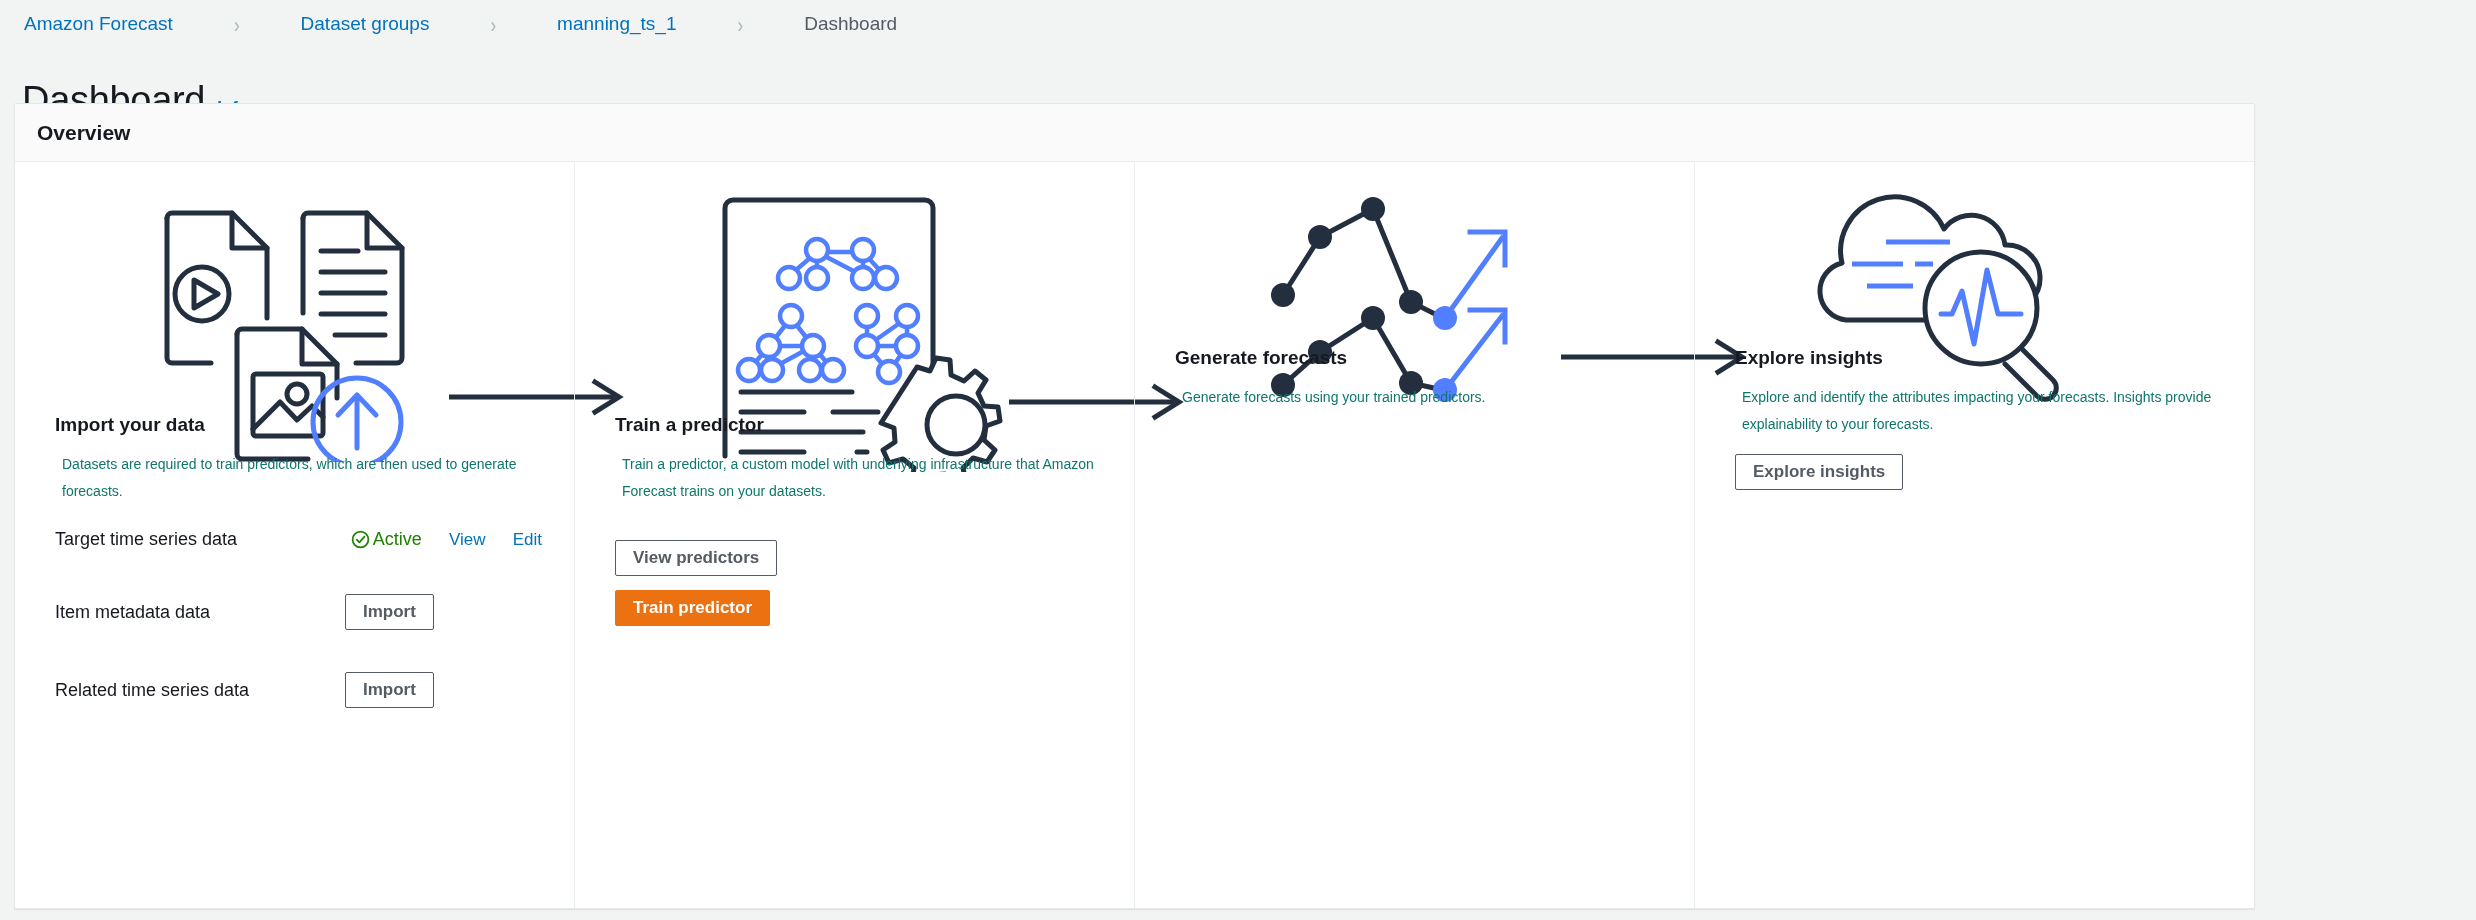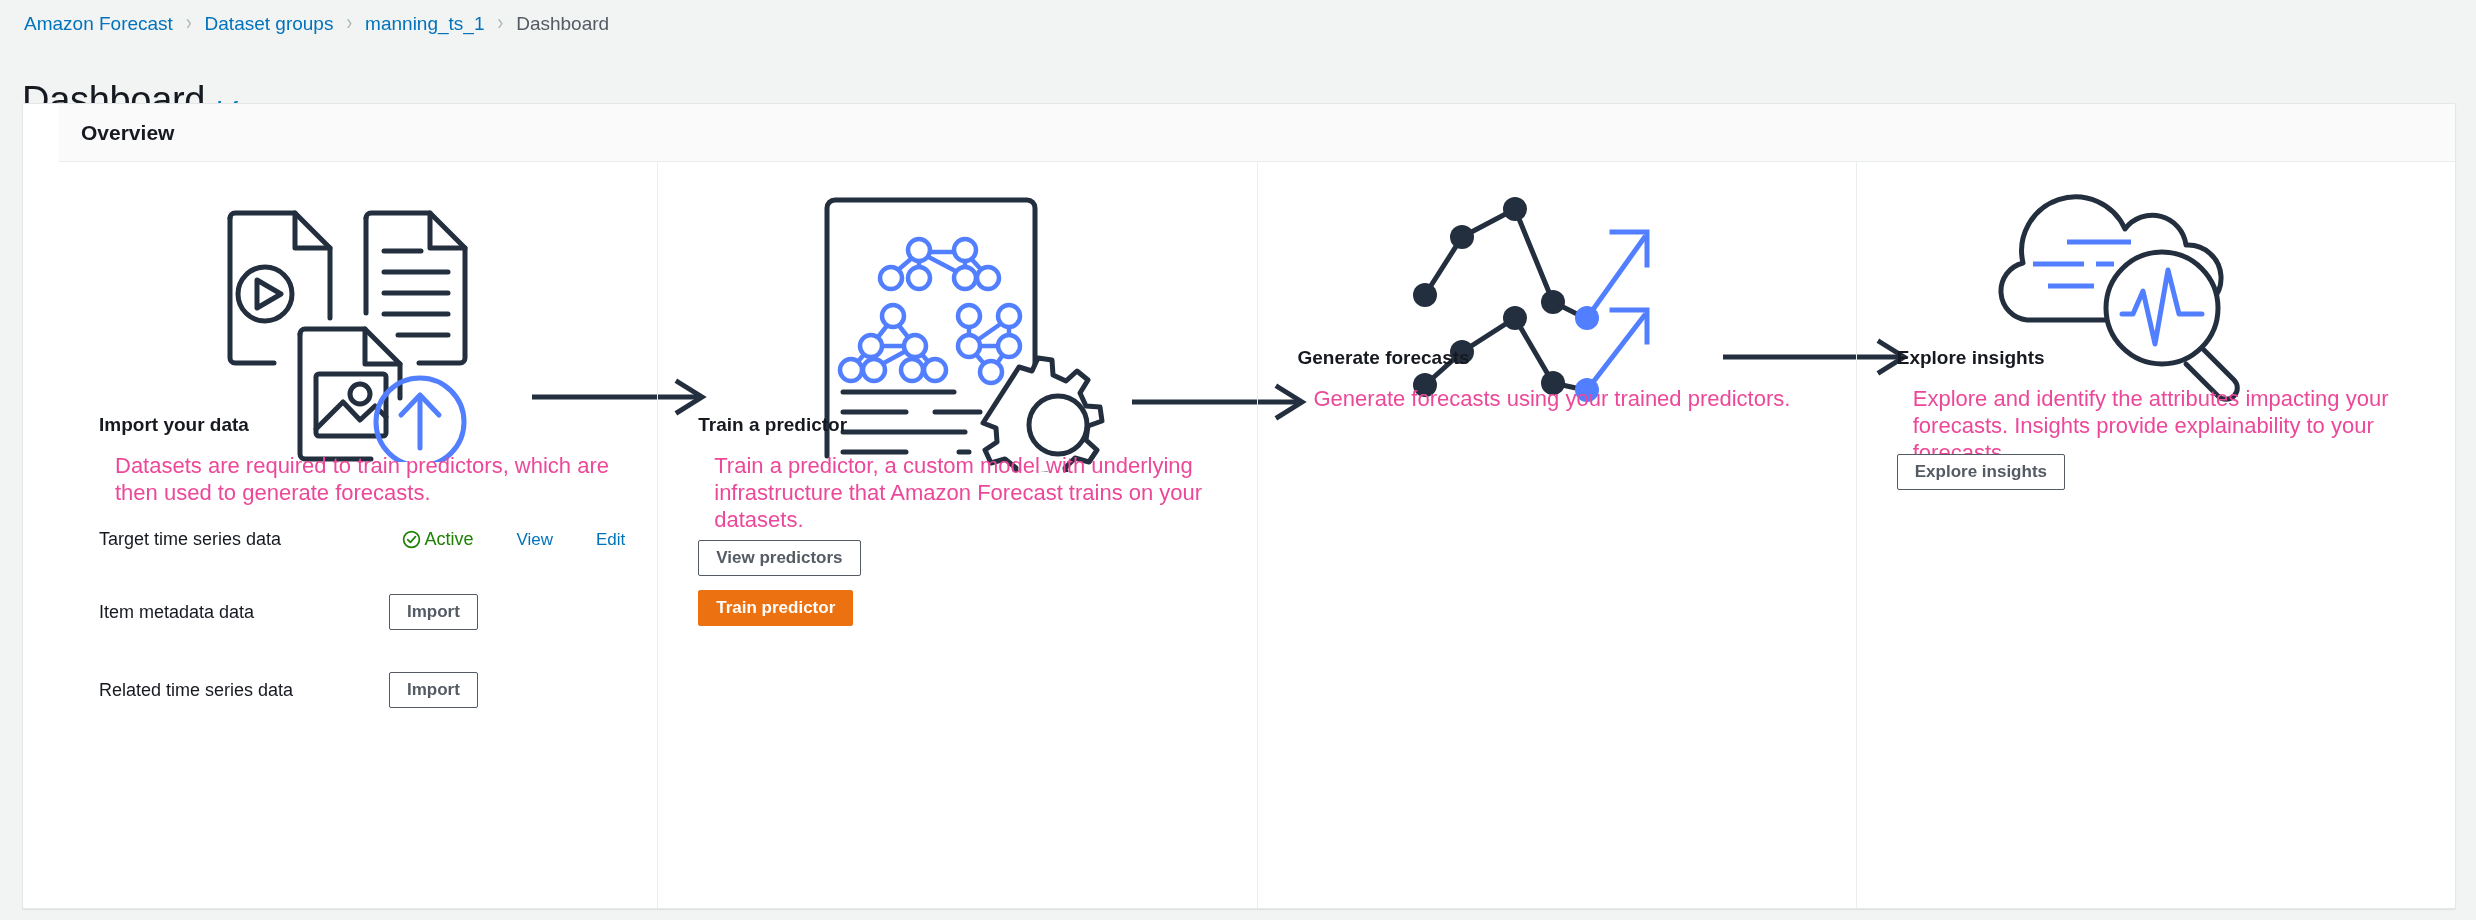--- a/index.html
+++ b/index.html
@@ -12,23 +12,24 @@
     color: #16191f;
     overflow: hidden;
   }
 
   
   .breadcrumb {
     position: absolute;
     left: 24px;
     top: 13px;
     display: flex;
-    align-items: flex-start;
+    align-items: flex-end;
     font-size: 19px;
     line-height: 22px;
+    gap: 48px;
   }
   .crumb-link {
     color: #0073bb;
     text-decoration: none;
     cursor: pointer;
     white-space: nowrap;
   }
   .crumb-current {
     color: #545b64;
     white-space: nowrap;
@@ -62,29 +63,28 @@
     color: #0073bb;
     font-size: 17px;
     font-weight: bold;
     cursor: pointer;
     text-decoration: none;
   }
 
   
   .panel {
     position: absolute;
-    left: 22px;
+    left: 14px;
     top: 103px;
-    width: 2434px;
+    width: 2241px;
     height: 806px;
     background: #ffffff;
     border: 1px solid #e4e6e7;
     border-radius: 2px;
     box-shadow: 0 1px 1px rgba(0,28,36,0.08);
-    padding-left: 36px;
   }
   .panel-header {
     height: 58px;
     background: #fafafa;
     border-bottom: 1px solid #eaeded;
     display: flex;
     align-items: center;
     padding-left: 22px;
   }
   .panel-header h2 {
@@ -129,23 +129,23 @@
     right: 32px;
   }
   .c-title {
     font-size: 19px;
     font-weight: bold;
     color: #16191f;
     margin: 0 0 15px 0;
     line-height: 22px;
   }
   .c-desc {
-    font-size: 22px;
-    color: #ec4899;
-    margin: 16px;
+    font-size: 14px;
+    color: #0f766e;
+    margin: 7px;
     line-height: 27px;
   }
 
   
   .btn {
     display: inline-flex;
     align-items: center;
     justify-content: center;
     height: 36px;
     padding: 0 17px;

